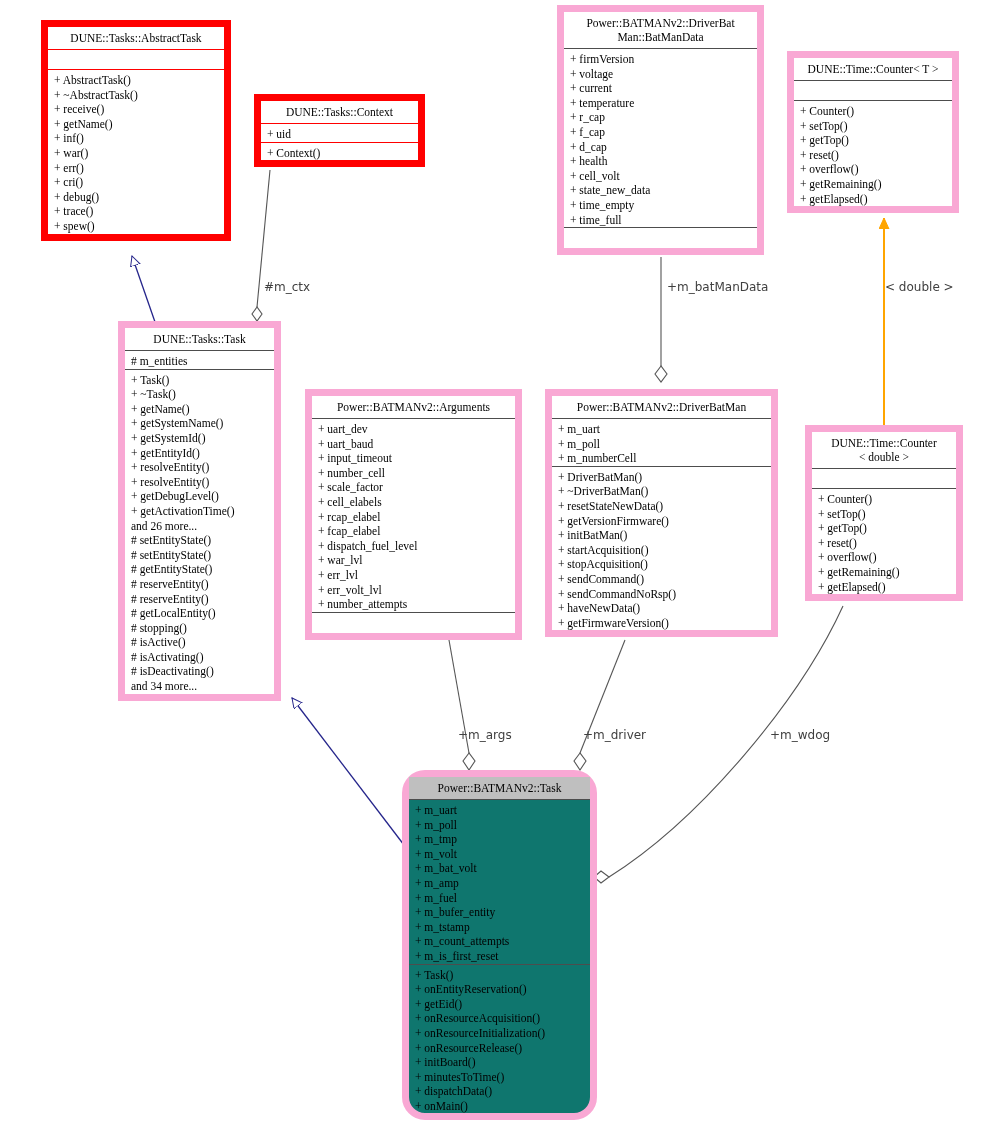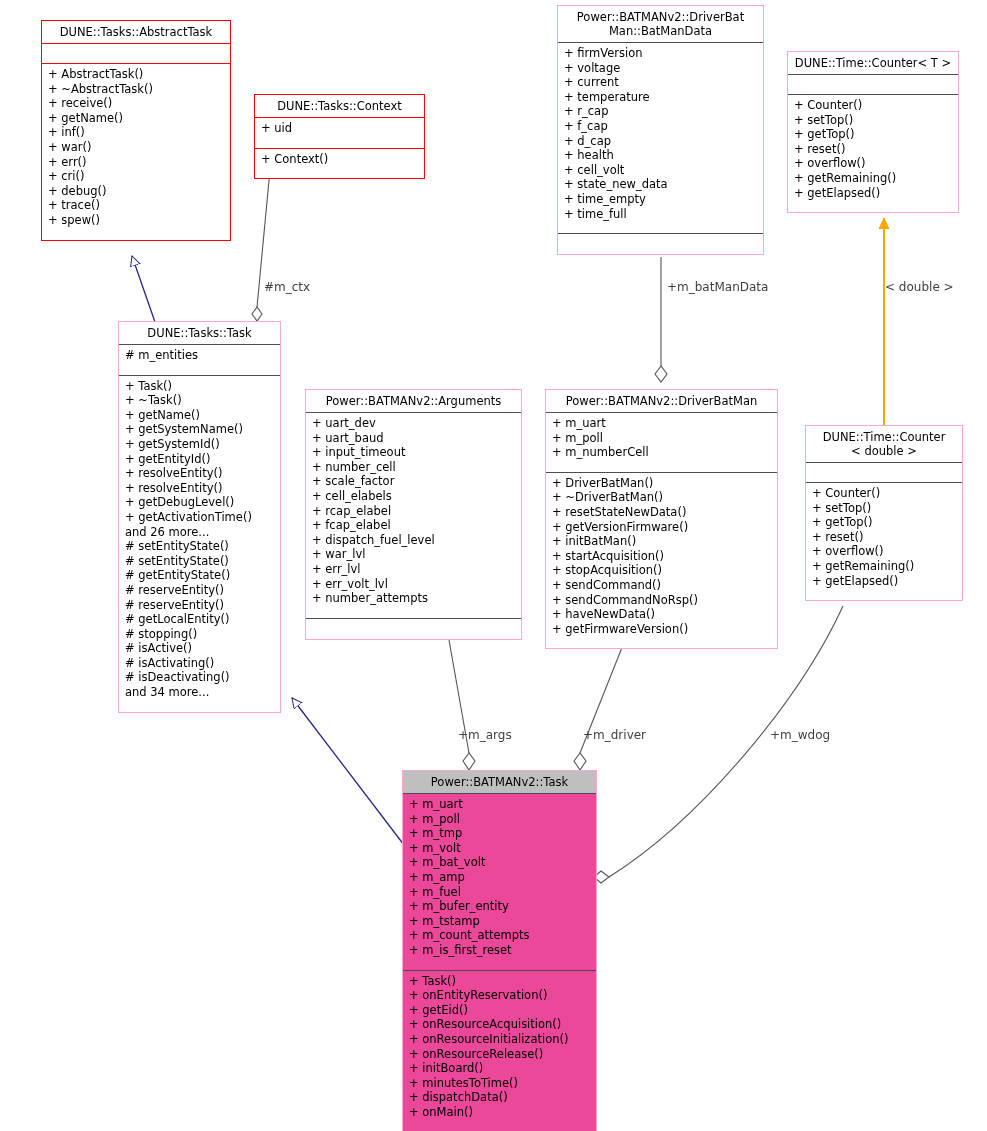--- a/index.html
+++ b/index.html
@@ -1,29 +1,29 @@
 <!DOCTYPE html>
 <html><head>
 <meta charset="utf-8">
 <style>
   html,body{margin:0;padding:0;background:#ffffff;}
   body{font-family:"DejaVu Sans","Liberation Sans",sans-serif;}
   #canvas{position:relative;width:987px;height:1131px;background:#ffffff;overflow:hidden;}
   svg#edges{position:absolute;left:0;top:0;width:987px;height:1131px;pointer-events:none;}
 
-  .node{position:absolute;box-sizing:border-box;background:#ffffff;border:1px solid #f9a8d4;}
+  .node{position:absolute;box-sizing:border-box;background:#ffffff;border:7px solid #f9a8d4;font-family:Liberation Serif, serif;}
   .node.red{border-color:#ff0000;margin-left:34px;}
-  .node.shaded{background:#ec4899;}
+  .node.shaded{background:#0f766e;border-radius:23px;}
 
   .n-title{box-sizing:border-box;text-align:center;font-size:11.5px;line-height:14px;
            padding:4px 6px;color:#000;border-bottom:1px solid #4d4d4d;white-space:pre-line;}
   .node.red .n-title{border-bottom-color:#ff0000;}
   .node.shaded .n-title{background:#bfbfbf;}
 
-  .n-sec{box-sizing:border-box;padding:3px 6px 12px 6px;border-bottom:1px solid #4d4d4d;}
+  .n-sec{box-sizing:border-box;padding:3px 6px 0 6px;border-bottom:1px solid #4d4d4d;}
   .node.red .n-sec{border-bottom-color:#ff0000;}
   .n-sec.last{border-bottom:none;}
   .n-sec.empty{min-height:20px;padding:0;}
 
   .n-sec ul{list-style:none;margin:0;padding:0;}
   .n-sec li{font-size:11.5px;line-height:14.6px;color:#000;white-space:nowrap;}
 
   .edge-label{position:absolute;font-size:12px;color:#404040;white-space:nowrap;line-height:14px;}
 </style>
 </head>

